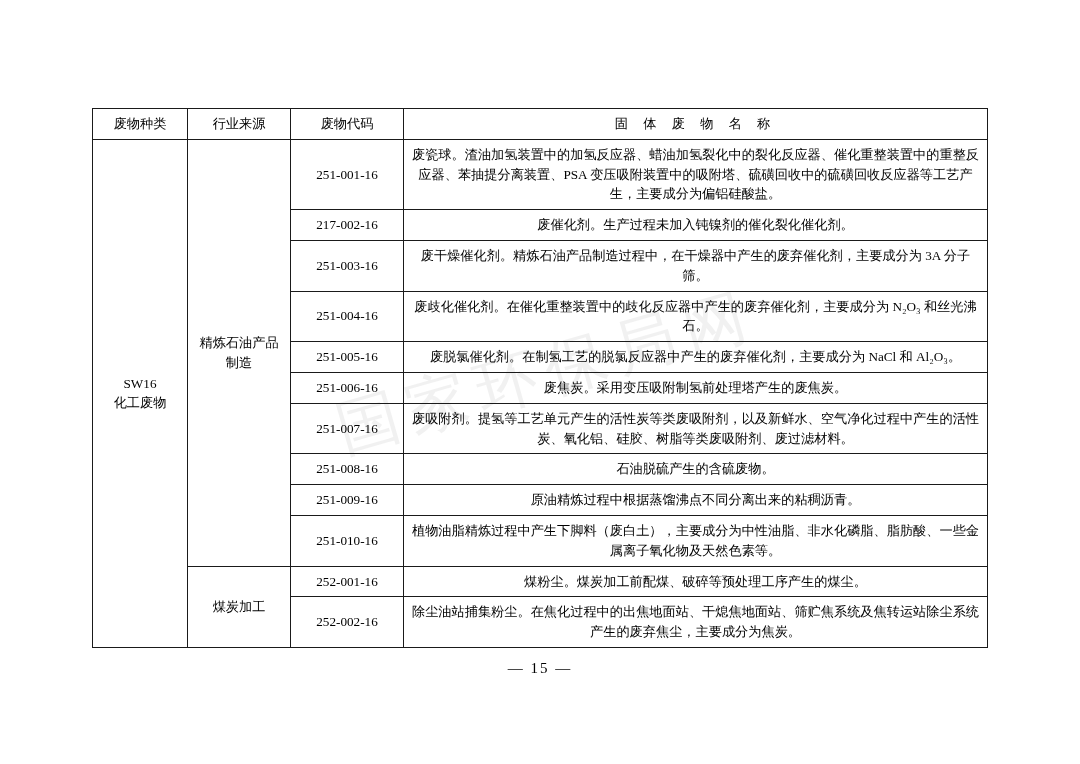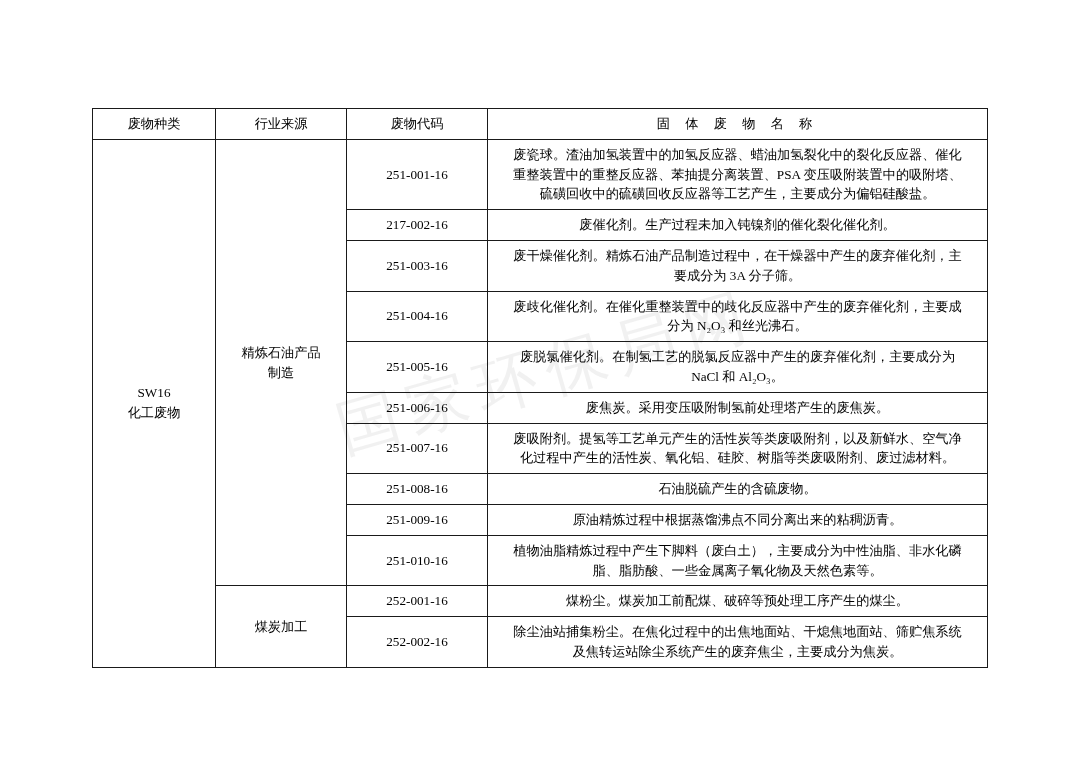--- a/index.html
+++ b/index.html
@@ -37,21 +37,21 @@
   table.doc-table {
     position: absolute;
     left: 92px;
     top: 108px;
     width: 896px;
     border-collapse: collapse;
     table-layout: fixed;
   }
   table.doc-table td, table.doc-table th {
     border: 1px solid #1a1a1a;
-    padding: 5px 20px;
+    padding: 5px 6px;
     font-size: 13.2px;
     line-height: 1.5;
     vertical-align: middle;
     font-weight: normal;
     text-align: center;
   }
   thead td {
     text-align: center;
     font-weight: bold;
     font-size: 13.6px;
@@ -163,14 +163,15 @@
       </tr>
 
       <tr>
         <td class="code-cell">252-002-16</td>
         <td class="col-desc">除尘油站捕集粉尘。在焦化过程中的出焦地面站、干熄焦地面站、筛贮焦系统及焦转运站除尘系统产生的废弃焦尘，主要成分为焦炭。</td>
       </tr>
 
     </tbody>
   </table>
 
+  <div class="footer-page">— 15 —</div>
 
 </div>
 
 </body></html>

